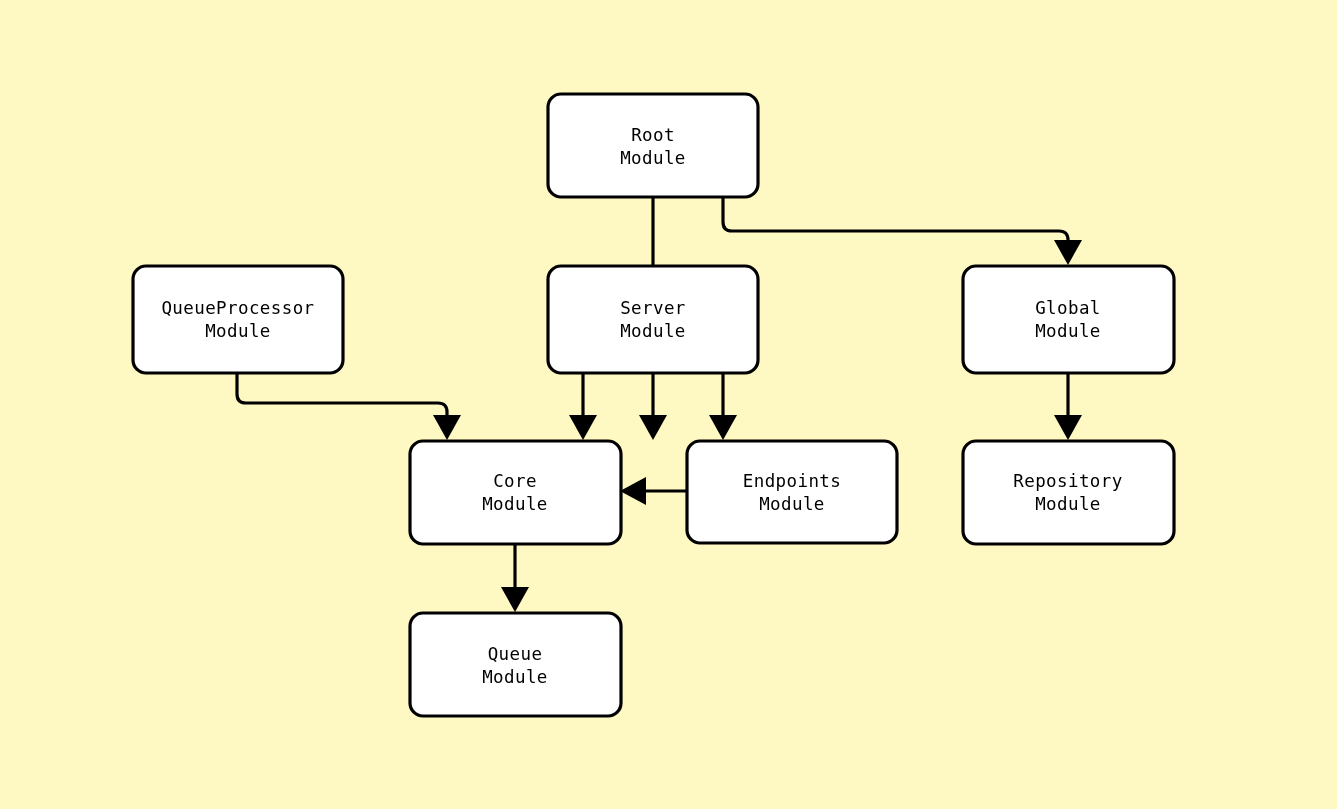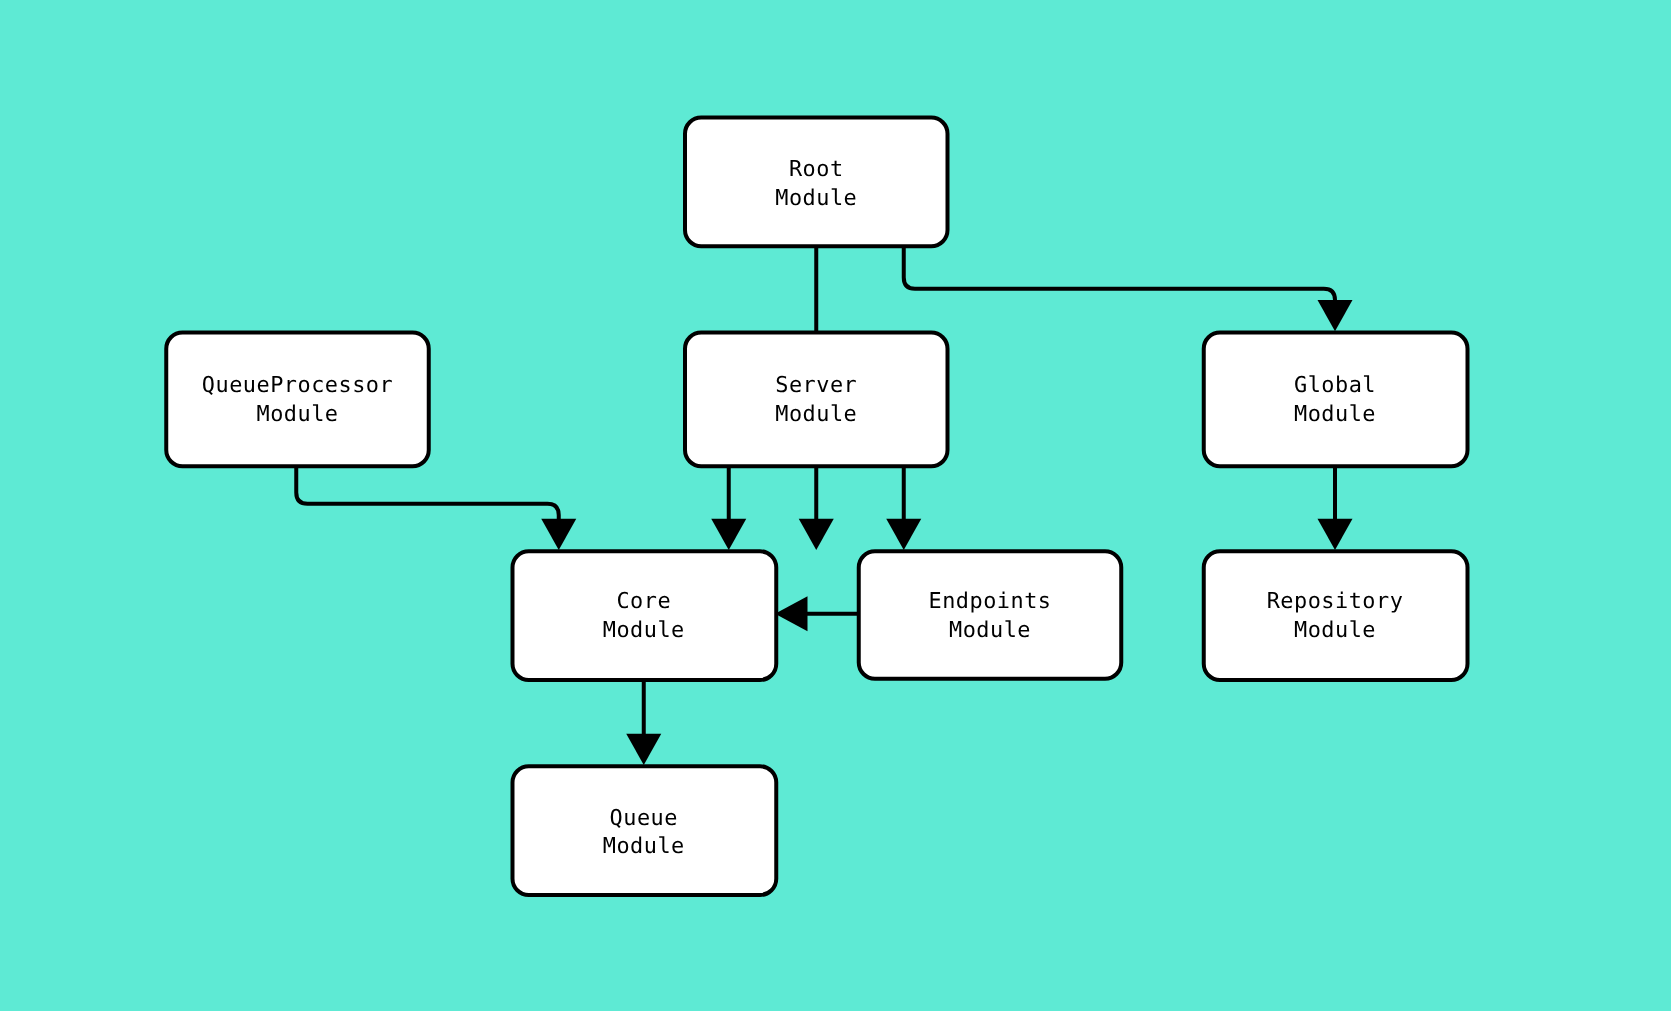--- a/index.html
+++ b/index.html
@@ -10,21 +10,21 @@
   body {
     width: 1337px;
     height: 809px;
     overflow: hidden;
     font-family: "DejaVu Sans Mono", monospace;
   }
   #diagram-root {
     position: relative;
     width: 1337px;
     height: 809px;
-    background: #5eead4;
+    background: #fef9c3;
   }
   svg.diagram-canvas {
     display: block;
     width: 1337px;
     height: 809px;
   }
   .node-box {
     fill: #ffffff;
     stroke: #000000;
     stroke-width: 3.2;

